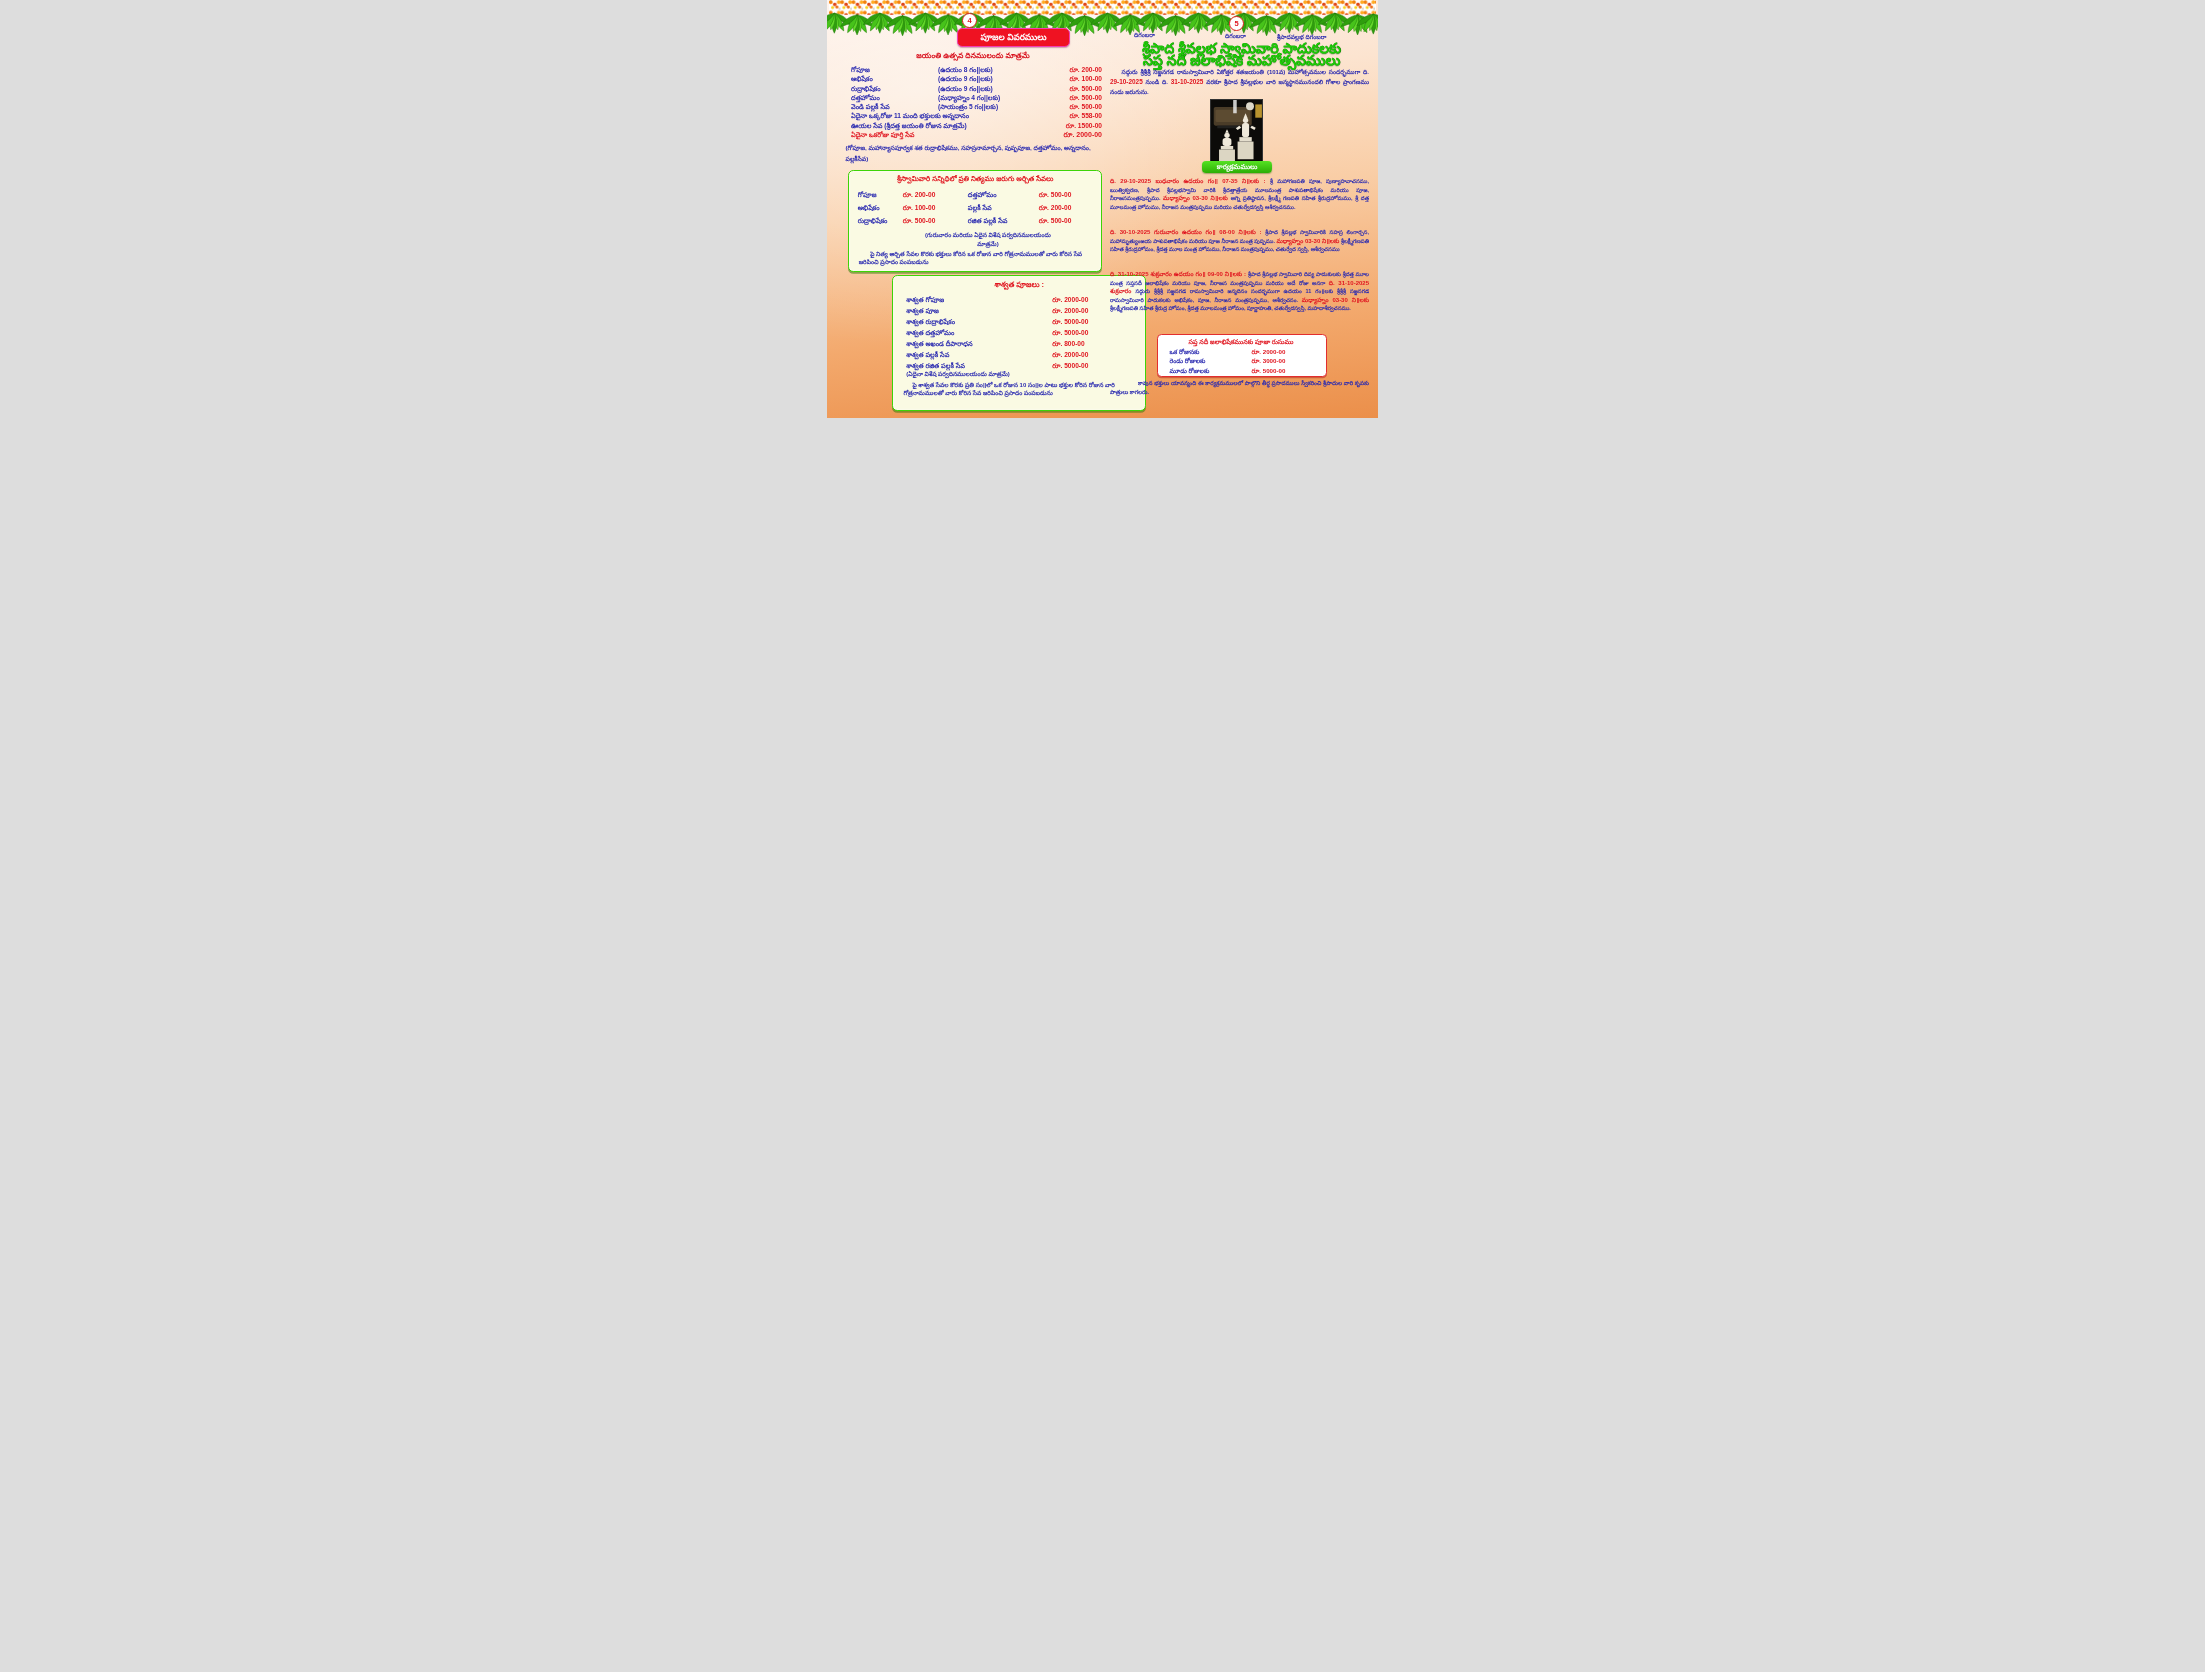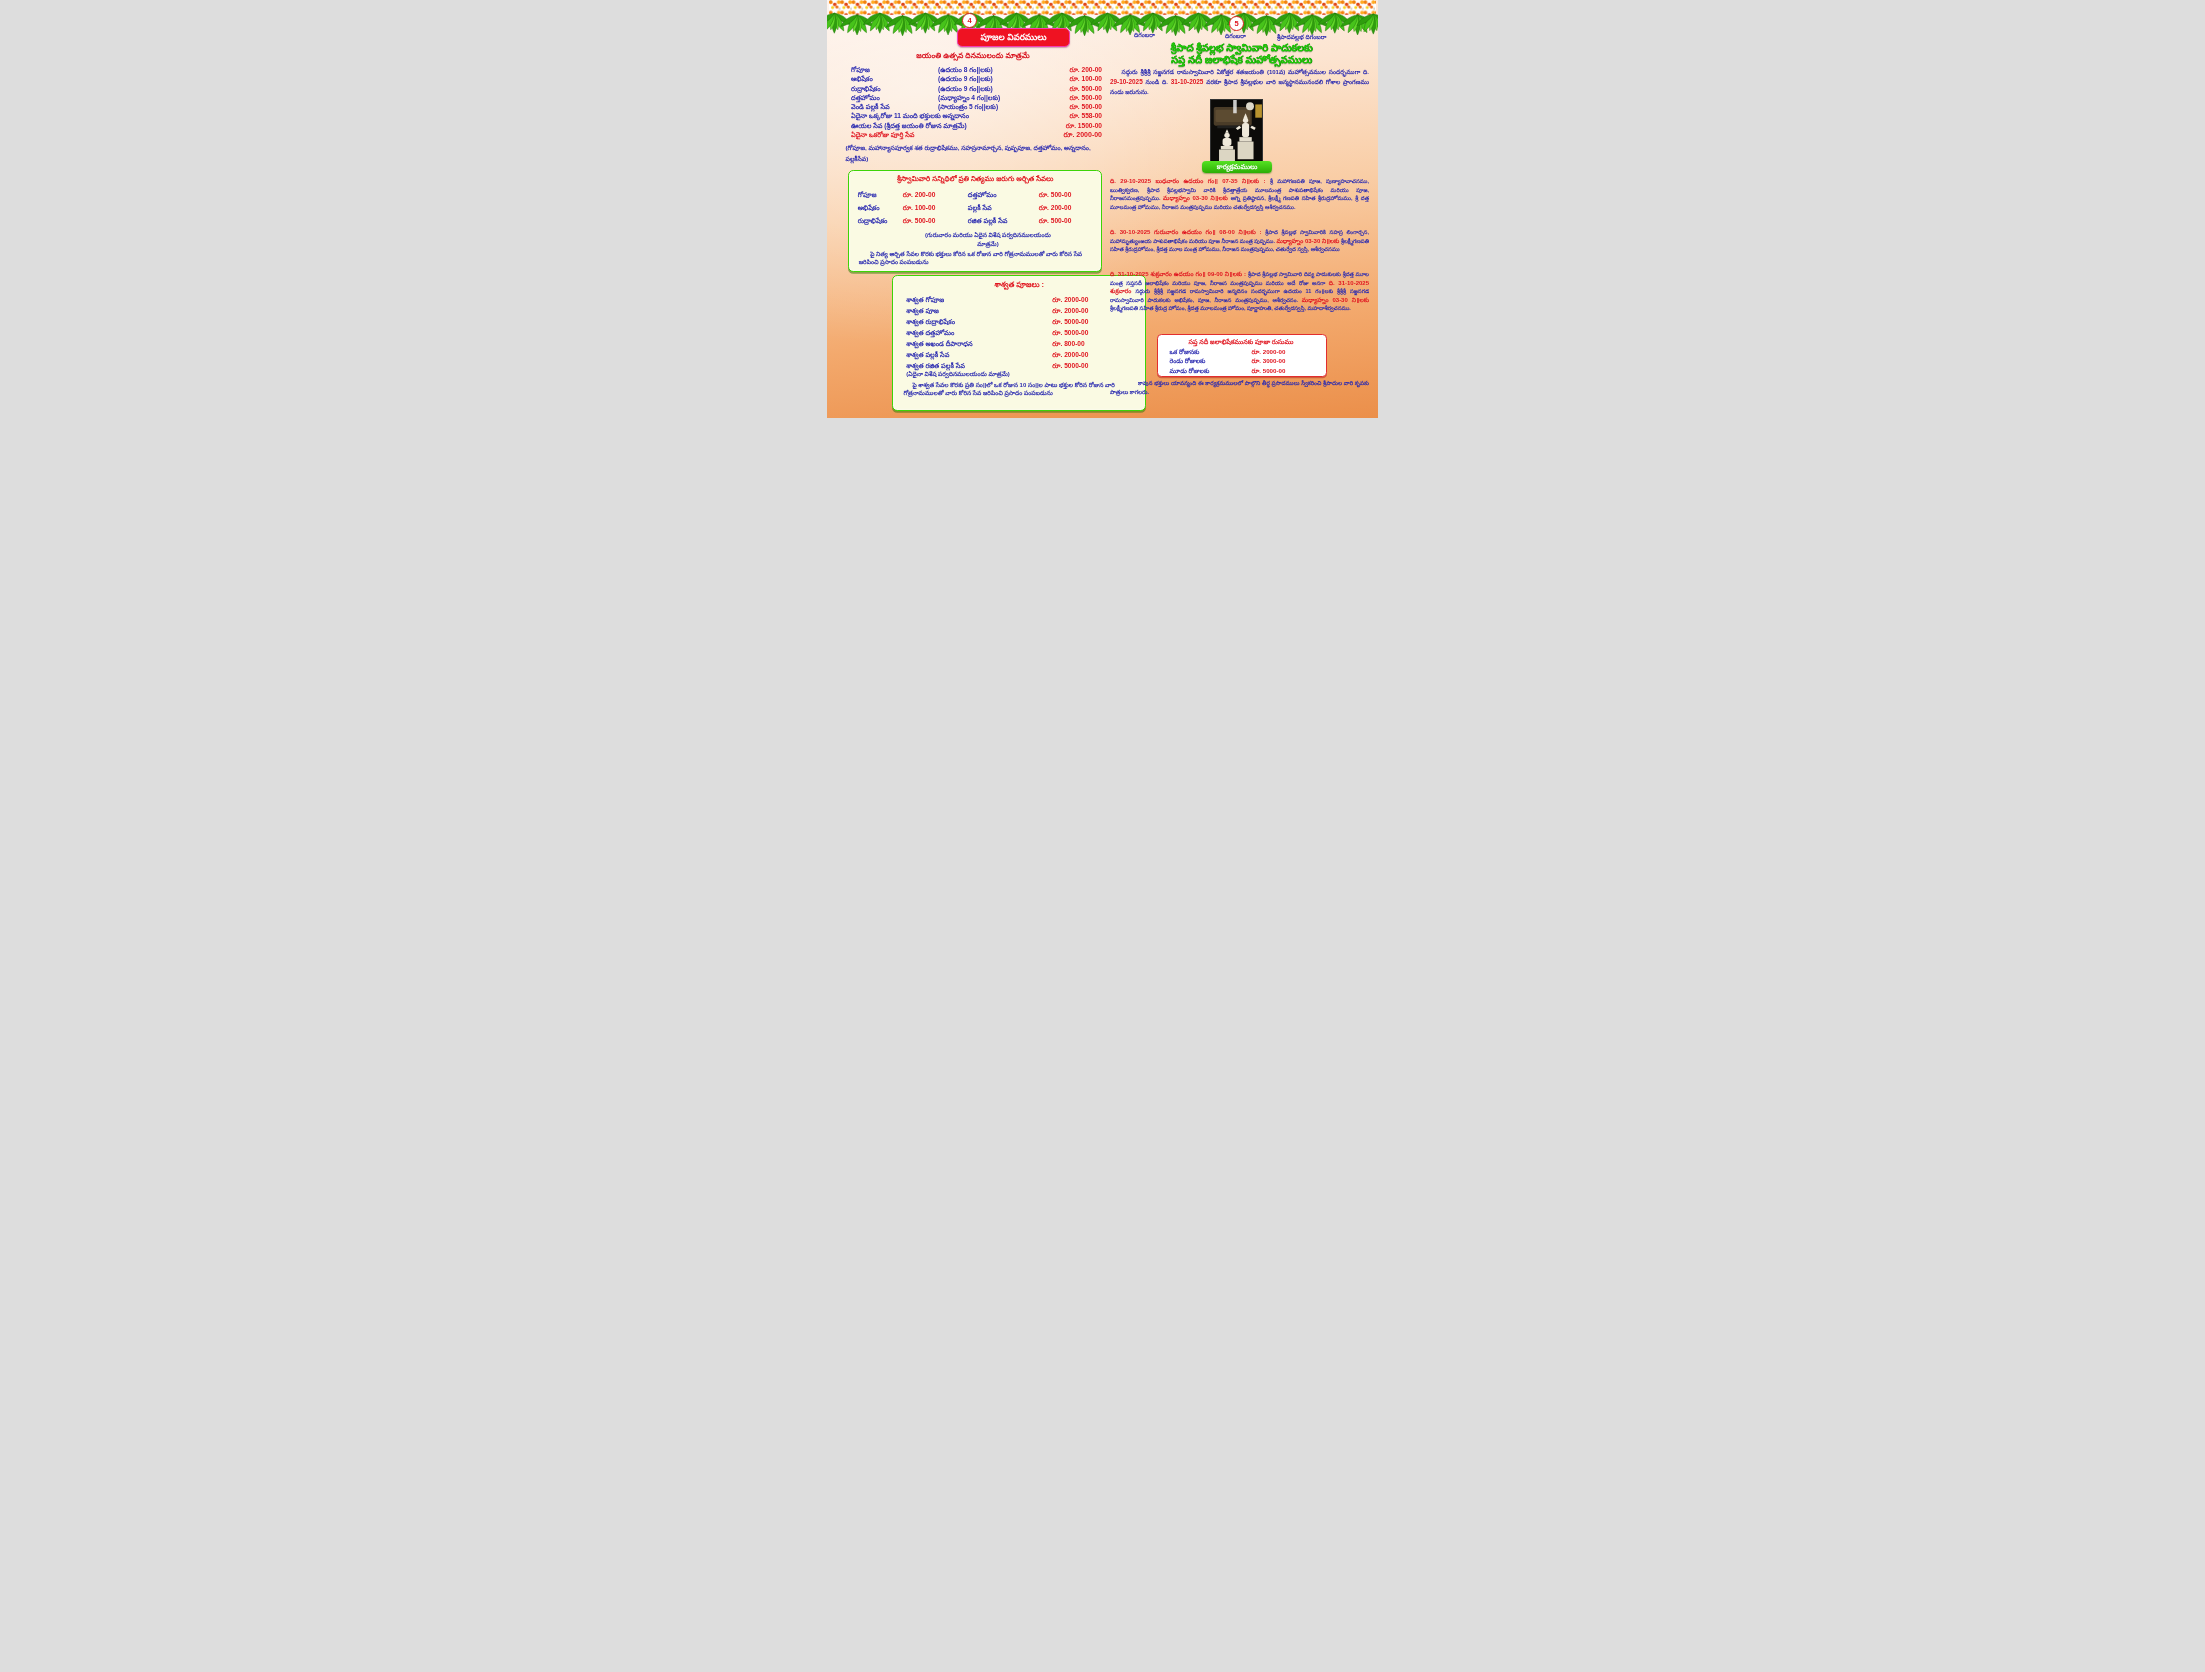--- a/index.html
+++ b/index.html
@@ -54,21 +54,21 @@
   .permrow .pprice{color:#e01620;}
   #perm-note{left:13.2px;top:95px;width:227px;font-size:6px;font-weight:bold;color:#2b2bb0;}
   #perm-footer{left:10.6px;top:105px;width:233px;font-size:6px;font-weight:bold;color:#2b2bb0;
         line-height:8.4px;text-indent:8.8px;}
 
   
   .chant{font-size:6px;font-weight:bold;color:#2b2bb0;}
   #chant1{left:307px;top:32px;}
   #chant2{left:398px;top:33px;}
   #chant3{left:450px;top:34px;width:75px;}
-  #right-title{left:289px;top:42px;width:251px;text-align:center;font-weight:bold;font-size:10px;
+  #right-title{left:289px;top:42px;width:251px;text-align:center;font-weight:bold;font-size:14px;
         line-height:12px;color:#1ecb07;text-shadow:0.4px 0.4px 0 #0d6e00, 0 0.9px 0.9px rgba(9,80,0,.35);}
   #intro{left:283px;top:67px;width:259px;font-size:6px;font-weight:bold;line-height:10px;
         text-align:justify;color:#2b2bb0;text-indent:11.5px;}
   #intro .red{font-size:6.4px;}
 
   #photo{left:383px;top:99px;width:51px;height:61px;background:linear-gradient(#23211c,#060605);
         border:0.4px solid #333;overflow:hidden;}
   #program-box{left:375px;top:161px;width:70px;height:12.3px;background:linear-gradient(#55e222,#2cae05);
         border-radius:4px;color:#ffffff;font-weight:bold;font-size:6.8px;text-align:center;line-height:12.3px;
         box-shadow:0 0.9px 1.3px rgba(30,90,0,.4);}

